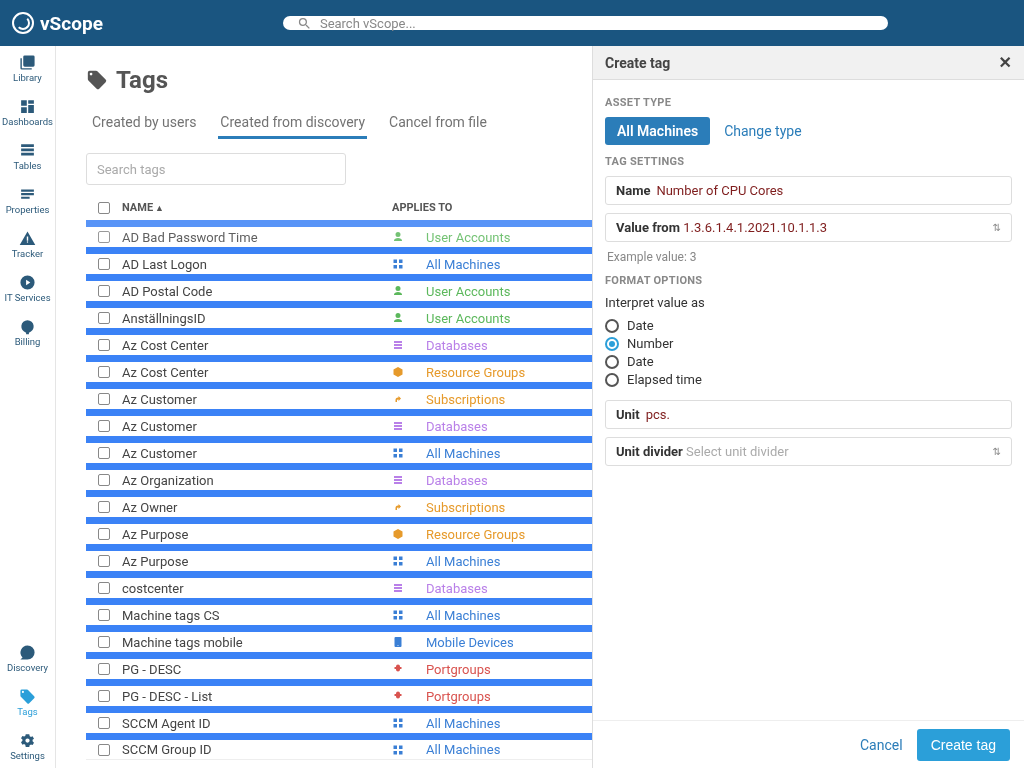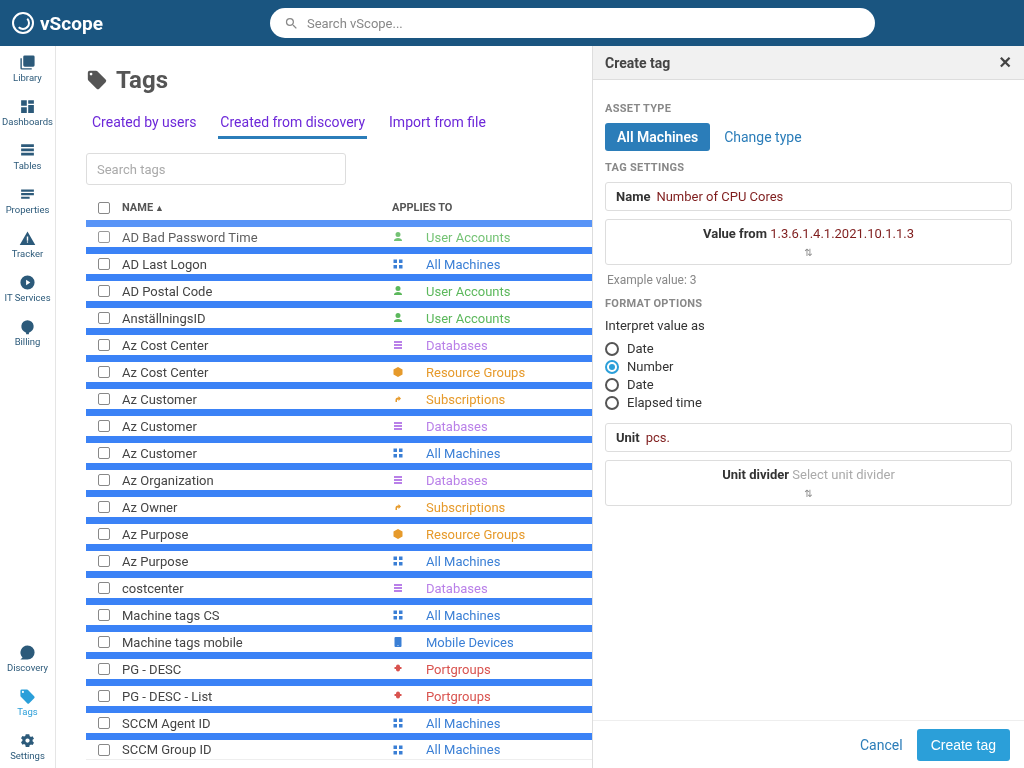--- a/index.html
+++ b/index.html
@@ -1,36 +1,36 @@
 <!DOCTYPE html>
 <html><head>
 <meta charset="utf-8">
 <style>
 * { box-sizing: border-box; margin: 0; padding: 0; }
 body { font-family: -apple-system, BlinkMacSystemFont, "Segoe UI", Roboto, Arial, sans-serif; font-size: 13px; color: #333; background: #fff; overflow: hidden; }
 .app { display: flex; flex-direction: column; width: 1024px; height: 768px; }
-.topbar { background: #1a5580; height: 46px; display: flex; align-items: center; padding: 0 12px; gap: 7px; }
+.topbar { background: #1a5580; height: 46px; display: flex; align-items: center; padding: 0 12px; gap: 20px; }
 .logo { display: flex; align-items: center; gap: 6px; color: #fff; font-weight: 700; font-size: 19px; }
 .logo-mark { width: 22px; height: 22px; border: 2px solid #fff; border-radius: 50%; position: relative; display:flex; align-items:center; justify-content:center;}
 .logo-mark::after { content:""; width:10px; height:10px; border:2px solid #fff; border-radius:50%; border-left-color:transparent; border-top-color:transparent;}
-.searchbar { flex: 0 0 605px; margin-left: 160px; background: #fff; border-radius: 18px; height: 30px; display: flex; align-items: center; padding: 0 14px; color: #888; gap:8px;}
+.searchbar { flex: 0 0 605px; margin-left: 160px; background: #fff; border-radius: 18px; height: 14px; display: flex; align-items: center; padding: 0 14px; color: #888; gap:8px;}
 .searchbar svg { width:15px; height:15px; fill:#888;}
 .body { flex: 1; display: flex; min-height: 0; }
 .sidebar { width: 56px; background: #fff; border-right: 1px solid #e5e5e5; display: flex; flex-direction: column; }
 .side-top { flex: 1; }
 .side-item { display:flex; flex-direction:column; align-items:center; justify-content:center; height:44px; font-size:9.5px; color:#2c5a7a; cursor:pointer;}
 .side-item svg { width:17px; height:17px; fill:#2c5a7a; margin-bottom:1px;}
 .side-item.active { color:#2b9fd9; }
 .side-item.active svg { fill:#2b9fd9;}
 .main { flex: 1; display:flex; min-width:0;}
 .content { flex:1; padding: 20px 0 0 30px; min-width:0; overflow:hidden;}
 .page-title { font-size: 24px; font-weight:700; color:#555; display:flex; align-items:center; gap:8px; margin-bottom:14px;}
 .page-title svg { width:22px; height:22px; fill:#555;}
 .tabs { display:flex; gap:20px; border-bottom: none; margin-bottom: 14px; padding-left:4px;}
-.tab { color:#6d28d9; font-size:14px; padding: 6px 2px; cursor:pointer; }
+.tab { color:#737373; font-size:14px; padding: 6px 2px; cursor:pointer; }
 .tab.active { border-bottom: 3px solid #2b7db9; }
 .tag-search { width: 260px; height: 32px; border:1px solid #ddd; border-radius:3px; padding:0 10px; font-size:13px; margin-bottom:10px; margin-left:0;}
 .tag-search::placeholder { color:#aaa;}
 .table-wrap { overflow:hidden;}
 .thead { display:flex; align-items:center; padding: 6px 0; font-size:11px; font-weight:700; color:#555;}
 .th-chk { width:36px; display:flex; justify-content:center;}
 .th-name { flex:1; padding-left:0;}
 .th-applies { width: 200px;}
 .sort-caret { font-size:9px; margin-left:2px;}
 .row { display:flex; align-items:center; height:27px; border-top:7px solid #3b82f6; font-size:13px;}
@@ -41,29 +41,29 @@
 .applies-cell { width:200px; display:flex; align-items:center; gap:22px;}
 .applies-cell svg { width:12px; height:12px;}
 .c-green { color:#5cb85c;} .c-green svg{fill:#5cb85c;}
 .c-blue { color:#3a7fd5;} .c-blue svg{fill:#3a7fd5;}
 .c-purple { color:#b980e8;} .c-purple svg{fill:#b980e8;}
 .c-orange { color:#e69a2b;} .c-orange svg{fill:#e69a2b;}
 .c-red { color:#d9534f;} .c-red svg{fill:#d9534f;}
 .panel { width: 432px; border-left:1px solid #ddd; background:#fff; display:flex; flex-direction:column;}
 .panel-head { height:34px; background:#f1f1f1; border-bottom:1px solid #ddd; display:flex; align-items:center; justify-content:space-between; padding:0 12px; font-weight:700; font-size:14px; color:#444;}
 .panel-close { font-weight:900; font-size:16px; cursor:pointer; color:#444;}
-.panel-body { flex:1; padding: 16px 12px; overflow:auto;}
+.panel-body { flex:1; padding: 10px 12px; overflow:auto;}
 .section-label { font-size:11px; font-weight:700; color:#888; letter-spacing:0.3px; margin: 6px 0 8px;}
 .asset-row { display:flex; align-items:center; gap:14px; margin-bottom:10px;}
 .chip { background:#2b7db9; color:#fff; border-radius:3px; padding:6px 12px; font-size:14px; font-weight:600;}
 .link { color:#2b7db9; font-size:14px; cursor:pointer;}
 .field { border:1px solid #ddd; border-radius:3px; padding:6px 10px; margin-bottom:8px; display:flex; align-items:center; gap:6px; font-size:13px; background:#fff;}
 .field-label { font-weight:700; color:#333;}
 .field-val { color:#7f1d1d;}
-.field.select { justify-content:space-between;flex-direction:column;}
+.field.select { justify-content:space-between;}
 .field.select .caret { color:#888; font-size:10px;}
 .example { font-size:12px; color:#888; margin: 4px 2px 10px;}
 .interpret { font-size:13px; color:#333; margin-bottom:8px;}
 .radio-row { display:flex; align-items:center; gap:8px; font-size:13px; color:#333; margin:3px 0;}
 .radio { width:14px; height:14px; border:2px solid #555; border-radius:50%; display:inline-block; position:relative;}
 .radio.checked { border-color:#2b9fd9;}
 .radio.checked::after { content:""; position:absolute; inset:2px; background:#2b9fd9; border-radius:50%;}
 .placeholder { color:#aaa;}
 .panel-foot { height:48px; border-top:1px solid #eee; display:flex; align-items:center; justify-content:flex-end; gap:14px; padding:0 14px;}
 .btn-flat { color:#2b7db9; font-size:14px; cursor:pointer;}
@@ -157,21 +157,21 @@
       <div class="content">
         <div class="page-title">
           <svg viewBox="0 0 24 24">
               <path d="M21.41 11.58l-9-9A2 2 0 0011 2H4a2 2 0 00-2 2v7a2 2 0 00.59 1.42l9 9a2 2 0 002.83 0l7-7a2 2 0 000-2.84zM5.5 7A1.5 1.5 0 117 5.5 1.5 1.5 0 015.5 7z"></path>
             </svg>
           <span>Tags</span>
         </div>
         <div class="tabs" id="tabs">
             <span class="tab">Created by users</span>
             <span class="tab active">Created from discovery</span>
-            <span class="tab">Import from file</span>
+            <span class="tab">Cancel from file</span>
           </div>
         <input class="tag-search" placeholder="Search tags" style="">
         <div class="table-wrap">
           <div class="thead">
             <div class="th-chk">
                 <span class="chk"></span>
               </div>
             <div class="th-name"><span>NAME</span><span class="sort-caret">▲</span></div>
             <div class="th-applies"><span>APPLIES TO</span></div>
           </div>

